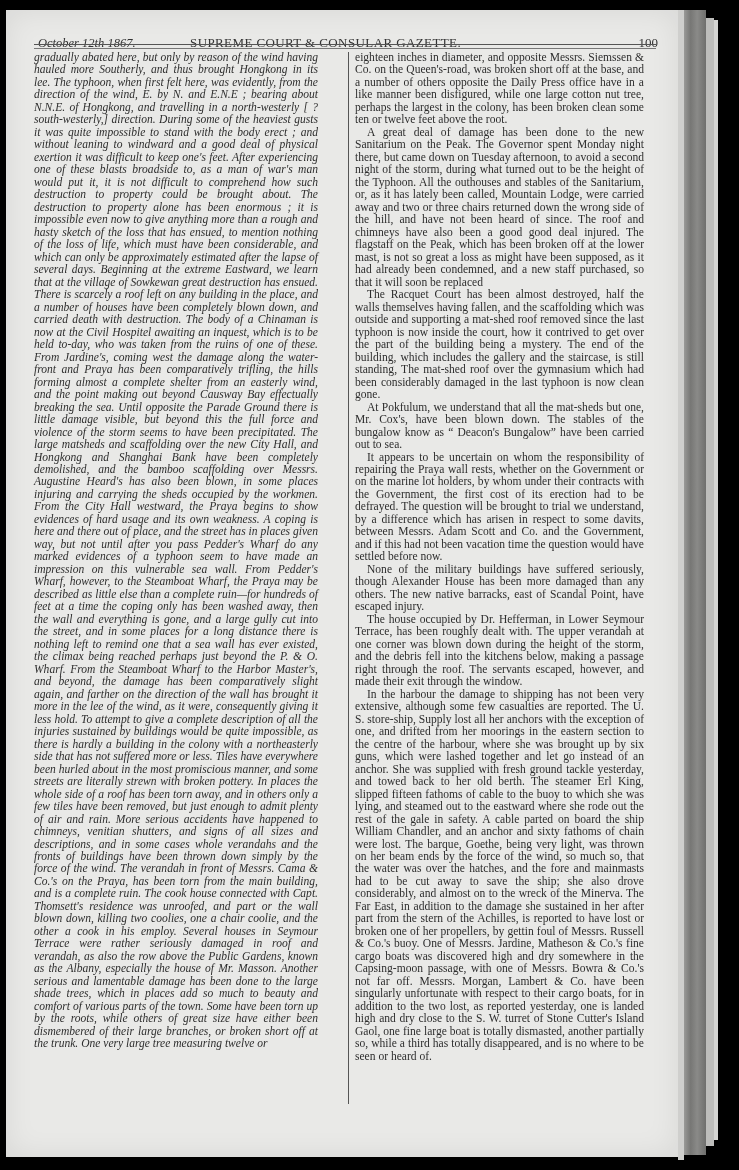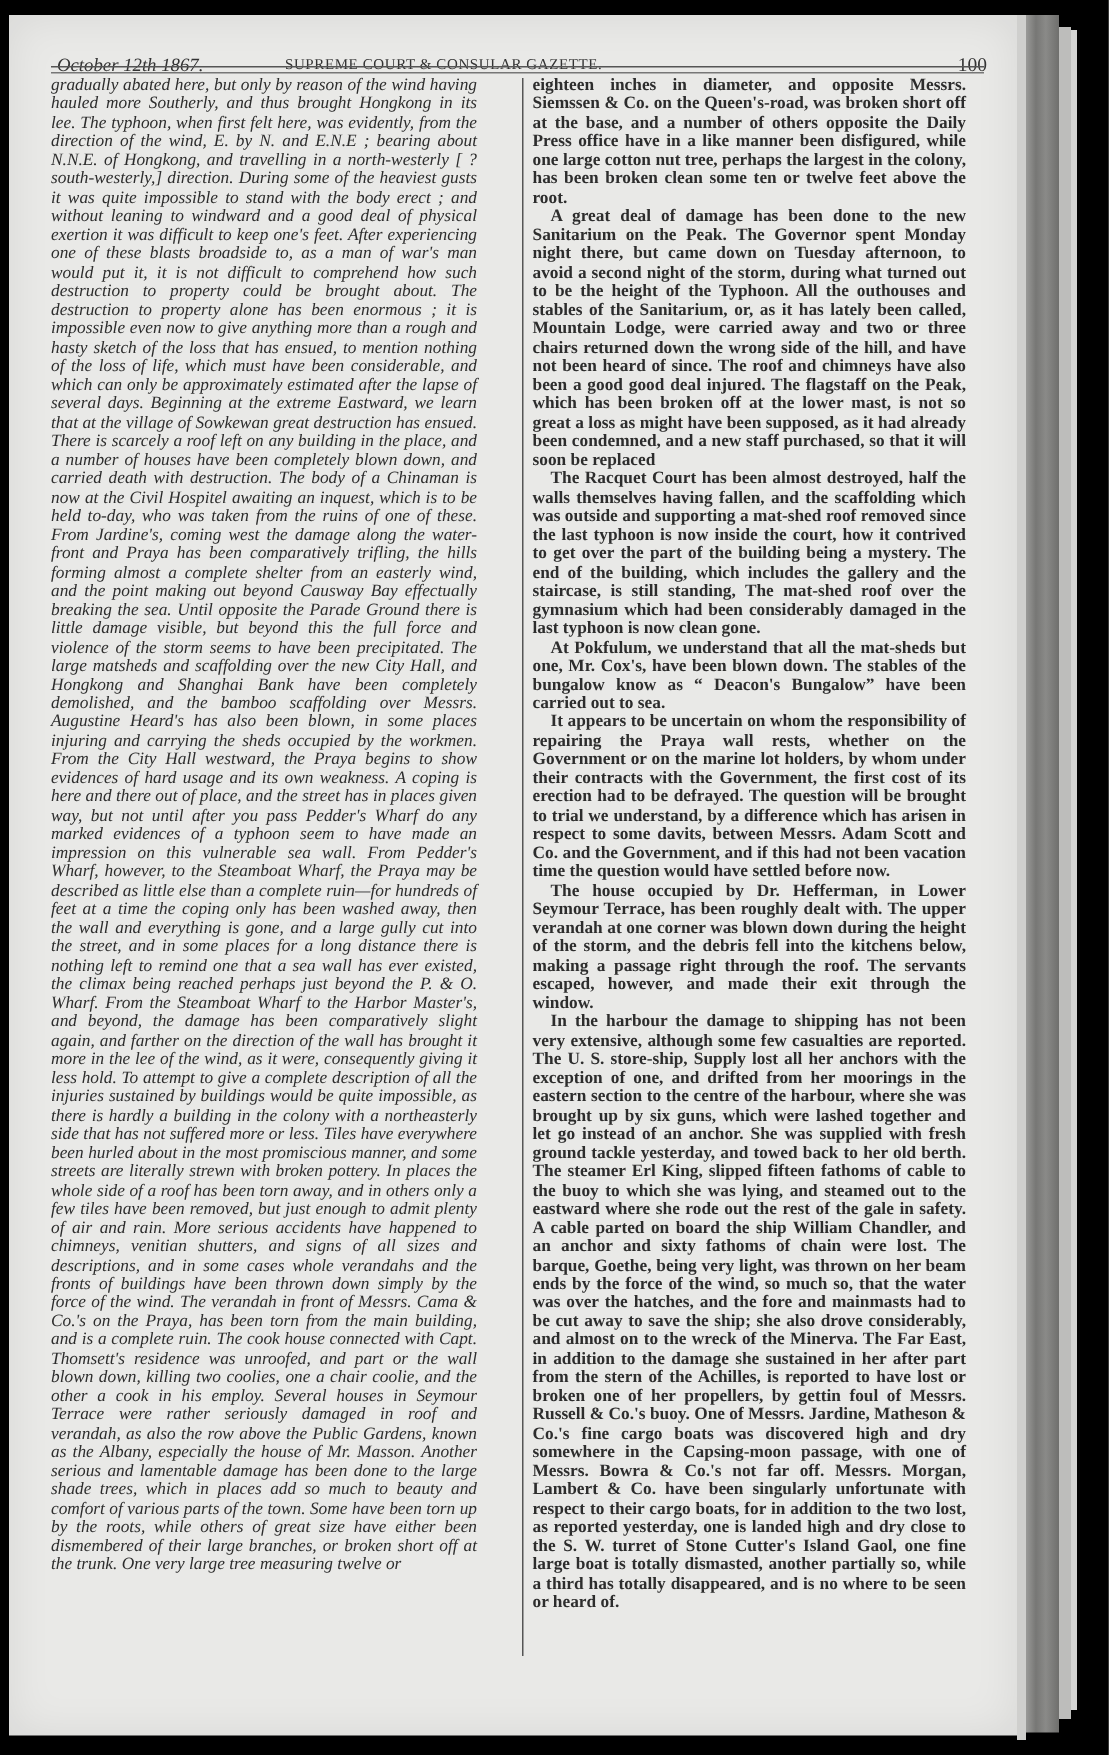--- a/index.html
+++ b/index.html
@@ -17,35 +17,35 @@
     .edge.e1 { left: 678px; width: 6px; background: #cfcfcd; }
     .edge.e2 { left: 684px; width: 22px; background: linear-gradient(90deg,#9a9a98,#777775 30%,#8a8a88 60%,#6f6f6d); height: 1145px; }
     .edge.e3 { left: 706px; width: 8px; background: #bdbdbb; top: 18px; height: 1128px; }
     .edge.e4 { left: 714px; width: 4px; background: #d4d4d2; top: 20px; height: 1120px; }
     .header {
       position: absolute; left: 38px; top: 32px; width: 620px; height: 22px;
       display: flex; align-items: center;
       font-family: "Liberation Serif", serif;
     }
     .h-date { font-size: 12.5px; font-style: italic; color: #333; width: 152px; }
-    .h-title { font-size: 10px; letter-spacing: 0.4px; color: #333; flex: 1; }
+    .h-title { font-size: 13px; letter-spacing: 0.4px; color: #333; flex: 1; }
     .h-page { font-size: 13px; color: #333; text-align: right; width: 40px; }
     .rule { position: absolute; left: 34px; width: 622px; height: 1px; background: #555; }
     .rule.r1 { top: 44px; }
     .rule.r2 { top: 48px; height: 1px; background: #777; }
     .col {
       position: absolute; top: 51px;
       font-family: "Liberation Serif", serif;
       font-size: 11.55px; line-height: 12.48px;
       text-align: justify; color: #2d2d2d;
     }
     .col p { margin: 0; text-indent: 12px; }
     .col p.cont { text-indent: 0; }
     .col-left { left: 34px; width: 284px; font-style: italic; }
-    .col-right { left: 355px; width: 289px; font-weight: bold; }
+    .col-right { left: 355px; width: 289px; }
     .col-divider-wrap { position: absolute; left: 348px; top: 52px; width: 1px; height: 1052px; background: #555; }
   </style>
 </head>
 <body>
 
 <div class="page"></div>
 <div class="edge e1"></div>
 <div class="edge e2"></div>
 <div class="edge e3"></div>
 <div class="edge e4"></div>
@@ -63,15 +63,16 @@
 </div>
 
 <div class="col-divider-wrap"></div>
 
 <div class="col col-right">
   <p class="cont">eighteen inches in diameter, and opposite Messrs. Siemssen &amp; Co. on the Queen's-road, was broken short off at the base, and a number of others opposite the Daily Press office have in a like manner been disfigured, while one large cotton nut tree, perhaps the largest in the colony, has been broken clean some ten or twelve feet above the root.</p>
   <p>A great deal of damage has been done to the new Sanitarium on the Peak. The Governor spent Monday night there, but came down on Tuesday afternoon, to avoid a second night of the storm, during what turned out to be the height of the Typhoon. All the outhouses and stables of the Sanitarium, or, as it has lately been called, Mountain Lodge, were carried away and two or three chairs returned down the wrong side of the hill, and have not been heard of since. The roof and chimneys have also been a good good deal injured. The flagstaff on the Peak, which has been broken off at the lower mast, is not so great a loss as might have been supposed, as it had already been condemned, and a new staff purchased, so that it will soon be replaced</p>
   <p>The Racquet Court has been almost destroyed, half the walls themselves having fallen, and the scaffolding which was outside and supporting a mat-shed roof removed since the last typhoon is now inside the court, how it contrived to get over the part of the building being a mystery. The end of the building, which includes the gallery and the staircase, is still standing, The mat-shed roof over the gymnasium which had been considerably damaged in the last typhoon is now clean gone.</p>
   <p>At Pokfulum, we understand that all the mat-sheds but one, Mr. Cox's, have been blown down. The stables of the bungalow know as “ Deacon's Bungalow” have been carried out to sea.</p>
   <p>It appears to be uncertain on whom the responsibility of repairing the Praya wall rests, whether on the Government or on the marine lot holders, by whom under their contracts with the Government, the first cost of its erection had to be defrayed. The question will be brought to trial we understand, by a difference which has arisen in respect to some davits, between Messrs. Adam Scott and Co. and the Government, and if this had not been vacation time the question would have settled before now.</p>
+  <p>None of the military buildings have suffered seriously, though Alexander House has been more damaged than any others. The new native barracks, east of Scandal Point, have escaped injury.</p>
   <p>The house occupied by Dr. Hefferman, in Lower Seymour Terrace, has been roughly dealt with. The upper verandah at one corner was blown down during the height of the storm, and the debris fell into the kitchens below, making a passage right through the roof. The servants escaped, however, and made their exit through the window.</p>
   <p>In the harbour the damage to shipping has not been very extensive, although some few casualties are reported. The U. S. store-ship, Supply lost all her anchors with the exception of one, and drifted from her moorings in the eastern section to the centre of the harbour, where she was brought up by six guns, which were lashed together and let go instead of an anchor. She was supplied with fresh ground tackle yesterday, and towed back to her old berth. The steamer Erl King, slipped fifteen fathoms of cable to the buoy to which she was lying, and steamed out to the eastward where she rode out the rest of the gale in safety. A cable parted on board the ship William Chandler, and an anchor and sixty fathoms of chain were lost. The barque, Goethe, being very light, was thrown on her beam ends by the force of the wind, so much so, that the water was over the hatches, and the fore and mainmasts had to be cut away to save the ship; she also drove considerably, and almost on to the wreck of the Minerva. The Far East, in addition to the damage she sustained in her after part from the stern of the Achilles, is reported to have lost or broken one of her propellers, by gettin foul of Messrs. Russell &amp; Co.'s buoy. One of Messrs. Jardine, Matheson &amp; Co.'s fine cargo boats was discovered high and dry somewhere in the Capsing-moon passage, with one of Messrs. Bowra &amp; Co.'s not far off. Messrs. Morgan, Lambert &amp; Co. have been singularly unfortunate with respect to their cargo boats, for in addition to the two lost, as reported yesterday, one is landed high and dry close to the S. W. turret of Stone Cutter's Island Gaol, one fine large boat is totally dismasted, another partially so, while a third has totally disappeared, and is no where to be seen or heard of.</p>
 </div>
 
 </body></html>

